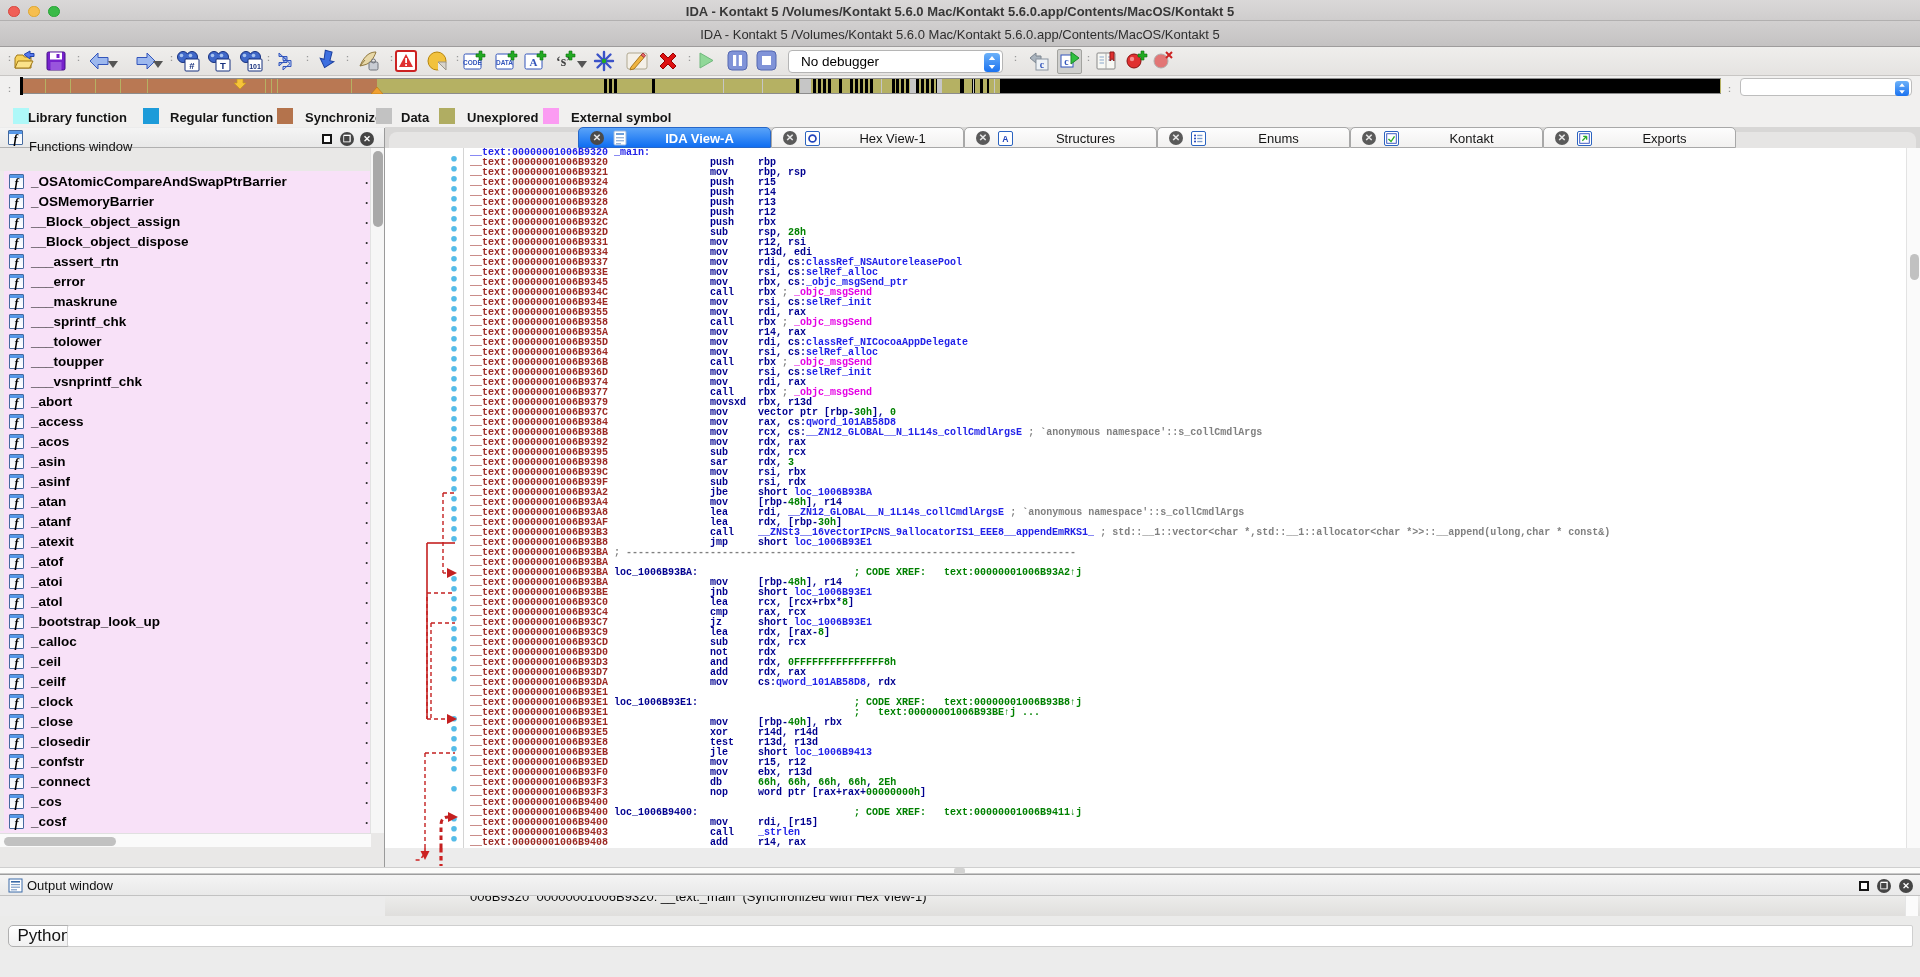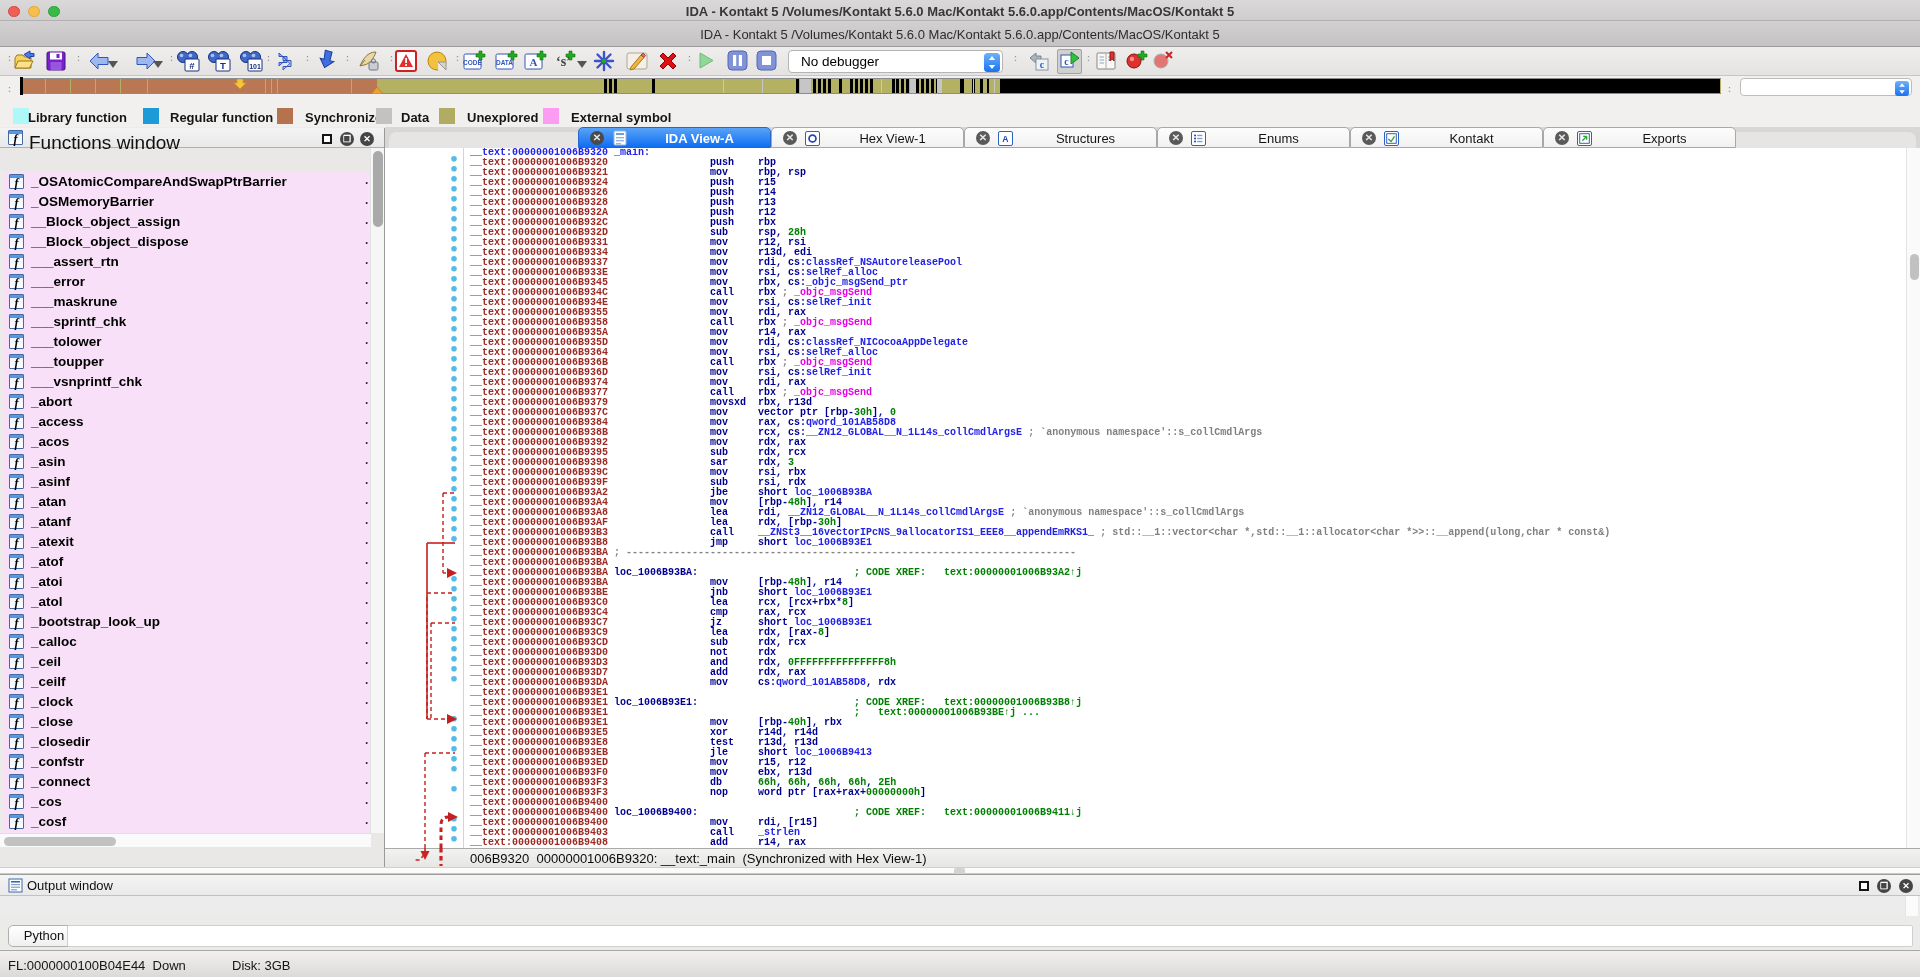--- a/index.html
+++ b/index.html
@@ -18,21 +18,21 @@
 .nb{position:absolute;top:0;height:14px;background:#000}
 .ng{position:absolute;top:0;height:14px;background:#c6c6c6}
 .nt{position:absolute;top:0;height:14px;width:1px;background:#b5b163}
 #navblack{position:absolute;left:978px;top:0;width:720px;height:14px;background:#000}
 #navtick{position:absolute;left:20px;top:77px;width:3px;height:18px;background:#000}
 #legend{position:absolute;left:0;top:99px;width:1920px;height:28px;background:#f1f0ef}
 .lsq{position:absolute;top:9px;width:16px;height:16px}
 .llb{position:absolute;top:11px;font-size:13px;font-weight:700;color:#151515}
 #fpanel{position:absolute;left:0;top:128px;width:385px;height:739px;background:#e9e8e7;border-right:1px solid #9a9a9a}
 #ftitle{position:absolute;left:0;top:0;width:384px;height:20px;background:linear-gradient(#f4f4f4,#e8e8e8);border-bottom:1px solid #b0b0b0}
-#ftitle .t{position:absolute;left:29px;top:4px;font-size:19px;color:#111}
+#ftitle .t{position:absolute;left:29px;top:11px;font-size:13px;color:#111}
 #fhead{position:absolute;left:0;top:20px;width:384px;height:23px;background:#f4f4f4;border-bottom:1px solid #cfcfcf}
 #fhead .t{position:absolute;left:8px;top:4px;font-size:13px;color:#222}
 #fbody{position:absolute;left:0;top:43px;width:371px;height:662px;background:#f8e1f8}
 .frow{position:absolute;left:0;width:371px;height:20px}
 .fic{position:absolute;left:9px;top:3px;width:15px;height:15px;background:linear-gradient(180deg,#5b9be8 0,#4f93e6 3px,#f0f6fd 3.5px,#ffffff 100%);border:1px solid #44699e;border-radius:1px;font-family:"Liberation Serif",serif;font-style:italic;font-weight:700;font-size:12px;color:#000;text-align:center;line-height:16px}
 .fnm{position:absolute;left:31px;top:3px;font-size:13.5px;font-weight:700;color:#000}
 .fdot{position:absolute;left:365px;top:2px;font-size:12px;font-weight:700;color:#333}
 #fvsb{position:absolute;left:370px;top:20px;width:14px;height:685px;background:#f6f6f6;border-left:1px solid #e2e2e2}
 #fvsb .th{position:absolute;left:2px;top:3px;width:10px;height:76px;background:#a9a9a9;border-radius:5px}
 #fhsb{position:absolute;left:0;top:705px;width:371px;height:14px;background:#fafafa;border-top:1px solid #e0e0e0}
@@ -45,28 +45,28 @@
 .tab.act .cx{background:#4a4a4a}
 .tab .ic{position:absolute;left:33px;top:3px;width:14px;height:14px;background:#fff;border:1.5px solid #2b63c0;border-radius:2px}
 .tab .tt{position:absolute;left:50px;right:0;top:3px;text-align:center}
 #dcontent{position:absolute;left:0;top:21px;width:1535px;height:700px;background:#fff;overflow:hidden}
 #marginline{position:absolute;left:78px;top:0;width:1px;height:700px;background:#d4d4d4}
 #dtext{position:absolute;left:85px;top:0;font-family:"Liberation Mono",monospace;font-weight:700;font-size:10px;line-height:10px;white-space:pre;color:#000090}
 #dtext i{font-style:normal}
 .a{color:#9c2a24}.b{color:#000090}.n{color:#2222e8}.g{color:#008000}.c{color:#808080}.m{color:#e400e4}.x{color:#008000}
 #dvsb{position:absolute;right:0;top:0;width:14px;height:700px;background:#fafafa;border-left:1px solid #e3e3e3}
 #dvsb .th{position:absolute;left:2.5px;top:106px;width:9px;height:26px;background:#c1c1c1;border-radius:4.5px}
-#dbar{position:absolute;left:0;top:721px;width:1535px;height:34px;background:linear-gradient(#f2f2f1,#dddcda);border-top:1px solid #aaa}
+#dbar{position:absolute;left:0;top:759px;width:1535px;height:34px;background:linear-gradient(#f2f2f1,#dddcda);border-top:1px solid #aaa}
 #dbar .t{position:absolute;left:85px;top:2px;font-size:13px;color:#0a0a0a}
 #outwin{position:absolute;left:0;top:874px;width:1920px;height:103px}
 #otitle{position:absolute;left:0;top:0;width:1920px;height:22px;background:linear-gradient(#f4f4f4,#e9e9e9);border-top:1px solid #9e9e9e;border-bottom:1px solid #c2c2c2}
 #otitle .t{position:absolute;left:27px;top:3px;font-size:13px;color:#111}
 #otext{position:absolute;left:0;top:22px;width:1920px;height:20px;background:#fff;font-family:"Liberation Mono",monospace;font-weight:700;font-size:9.8px;line-height:10px;color:#1a1a1a;padding:1px 0 0 4px;letter-spacing:0;white-space:pre}
 #pyrow{position:absolute;left:0;top:42px;width:1920px;height:34px;background:#ebebea}
-#pybtn{position:absolute;left:8px;top:9px;width:72px;height:22px;background:linear-gradient(#fff,#f0f0f0);border:1px solid #b0b0b0;border-radius:5px;font-size:13px;color:#111;text-align:center;line-height:20px}
+#pybtn{position:absolute;left:8px;top:9px;width:72px;height:22px;background:linear-gradient(#fff,#f0f0f0);border:1px solid #b0b0b0;border-radius:5px;font-size:17px;color:#111;text-align:center;line-height:20px}
 #pyinp{position:absolute;left:67px;top:9px;width:1846px;height:22px;background:#fff;border:1px solid #cfcfcf;border-radius:2px}
 #sbar{position:absolute;left:0;top:76px;width:1920px;height:27px;background:linear-gradient(#f1f0ef,#dbdad9);border-top:1px solid #a8a8a8}
 #sbar .t{position:absolute;top:7px;font-size:13px;color:#151515}
 .wic{position:absolute;top:4px}
 .wsq{width:10px;height:10px;border:2px solid #151515;background:#fff;margin-top:2px}
 .wci{width:14px;height:14px;border-radius:50%;background:#454545;color:#fff;font-size:9px;font-weight:700;text-align:center;line-height:14px}
 svg{display:block}
 </style></head>
 <body>
 <div id="tb1">
@@ -750,17 +750,13 @@
   <span class="t">Output window</span>
   <div class="wic wsq" style="left:1859px;top:4px"></div>
   <div class="wic wci" style="left:1877px;top:4px">❐</div>
   <div class="wic wci" style="left:1899px;top:4px">✕</div>
  </div>
  <div style="position:absolute;left:1905px;top:22px;width:13px;height:20px;background:#fbfbfb;border-left:1px solid #e5e5e5"></div>
     <div id="pyrow">
       <div id="pybtn">Python</div>
       <div id="pyinp"></div>
     </div>
- <div id="sbar">
-      <span class="t" style="left:8px">FL:0000000100B04E44&nbsp;&nbsp;Down</span>
-      <span class="t" style="left:232px">Disk: 3GB</span>
-    </div>
 </div>
 
 </body></html>

